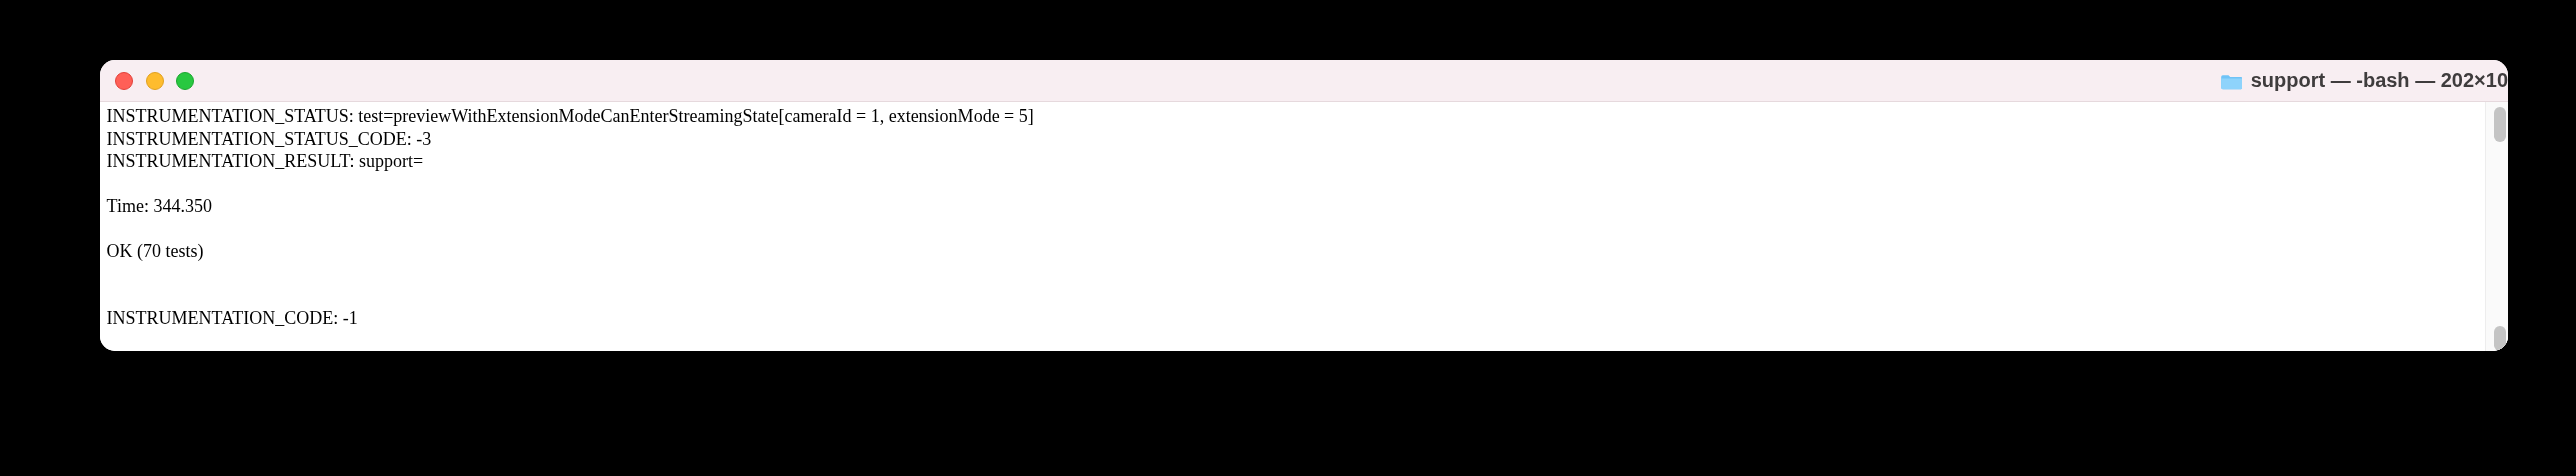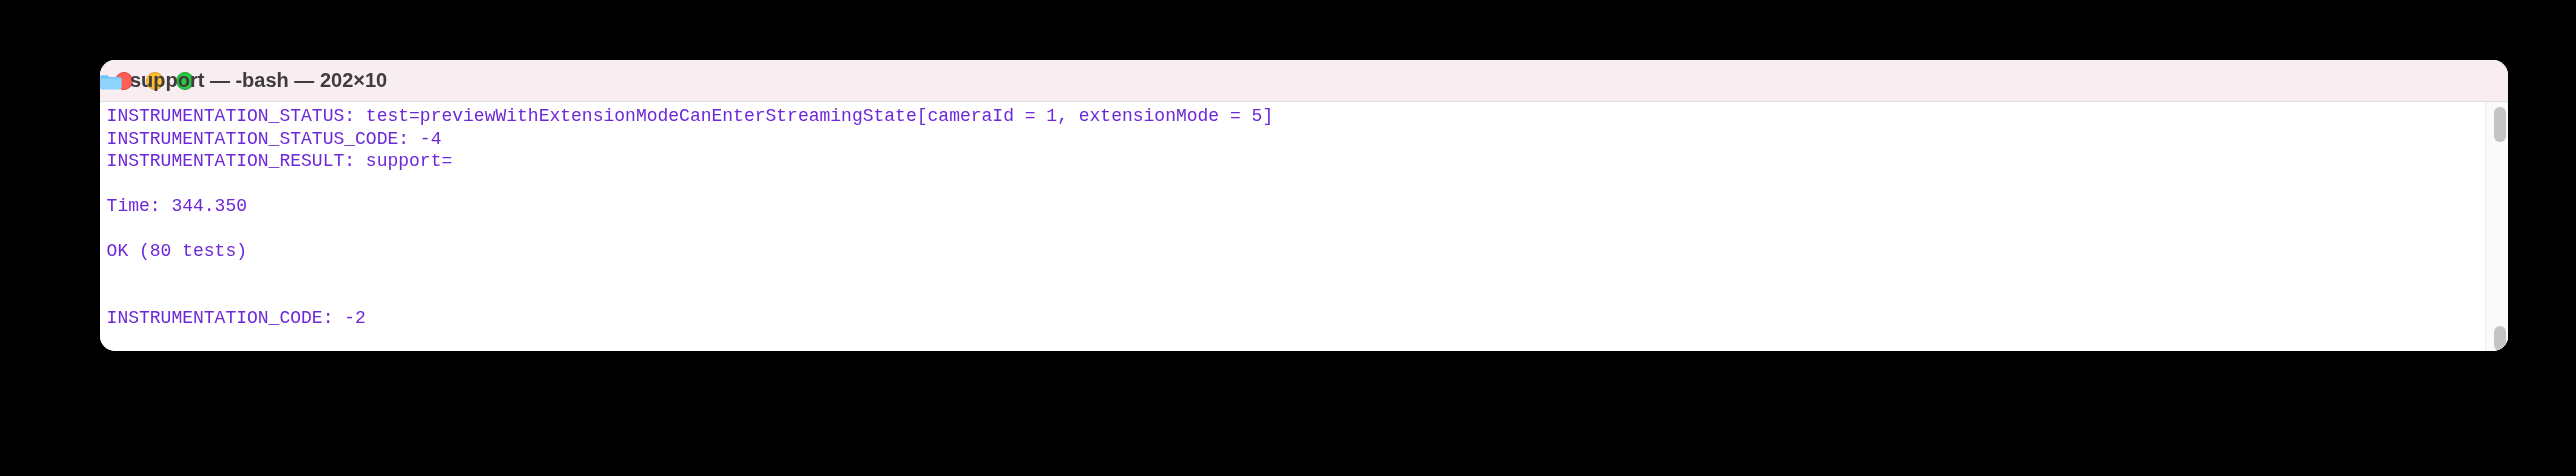--- a/index.html
+++ b/index.html
@@ -39,46 +39,46 @@
       width: 18px; height: 18px; border-radius: 50%;
     }
     .tl.red { background: #ff5f57; border: 0.8px solid #e1413a; }
     .tl.yellow { background: #febc2e; border: 0.8px solid #e0a020; }
     .tl.green { background: #28c840; border: 0.8px solid #1ba62f; }
     .title-center {
       position: absolute;
       left: 0; right: 0;
       display: flex;
       align-items: center;
-      justify-content: flex-start;
+      justify-content: flex-end;
       pointer-events: none;
       gap: 8.3px;
     }
     .folder-icon {
       width: 21.6px; height: 18px;
       position: relative;
     }
     .folder-icon svg { width: 100%; height: 100%; }
     .title-text {
       font-size: 20px;
       font-weight: 600;
       color: #3f3c3d;
     }
     .terminal-body {
       position: relative;
       height: calc(100% - 42px);
       background: #ffffff;
       padding: 3.3px 6.6px;
     }
     .terminal-pre {
-      font-family: Liberation Mono, monospace;
+      font-family: Liberation Serif, serif;
       font-size: 18px;
       line-height: 22.4px;
       white-space: pre;
-      color: #6d28d9;
+      color: #000000;
     }
     .scroll-track {
       position: absolute;
       top: 0; right: 0;
       width: 23px;
       height: 100%;
       background: #fafafa;
       border-left: 0.8px solid #ededed;
     }
     .scroll-thumb {
@@ -103,20 +103,20 @@
       <span class="folder-icon">
         <svg viewBox="0 0 26 22">
           <path d="M2 4 h7 l2 2 h13 a2 2 0 0 1 2 2 v11 a2 2 0 0 1 -2 2 H2 a2 2 0 0 1 -2 -2 V6 a2 2 0 0 1 2 -2 z" fill="#6fc3f7"></path>
           <path d="M0 8 h26 v11 a2 2 0 0 1 -2 2 H2 a2 2 0 0 1 -2 -2 z" fill="#8ed3fb"></path>
         </svg>
       </span>
       <span class="title-text">support — -bash — 202×10</span>
     </div>
   </div>
   <div class="terminal-body">
-    <div class="terminal-pre"><div>INSTRUMENTATION_STATUS: test=previewWithExtensionModeCanEnterStreamingState[cameraId = 1, extensionMode = 5]</div><div>INSTRUMENTATION_STATUS_CODE: -4</div><div>INSTRUMENTATION_RESULT: support=</div><div>&nbsp;</div><div>Time: 344.350</div><div>&nbsp;</div><div>OK (80 tests)</div><div>&nbsp;</div><div>&nbsp;</div><div>INSTRUMENTATION_CODE: -2</div></div>
+    <div class="terminal-pre"><div>INSTRUMENTATION_STATUS: test=previewWithExtensionModeCanEnterStreamingState[cameraId = 1, extensionMode = 5]</div><div>INSTRUMENTATION_STATUS_CODE: -3</div><div>INSTRUMENTATION_RESULT: support=</div><div>&nbsp;</div><div>Time: 344.350</div><div>&nbsp;</div><div>OK (70 tests)</div><div>&nbsp;</div><div>&nbsp;</div><div>INSTRUMENTATION_CODE: -1</div></div>
     <div class="scroll-track">
       <div class="scroll-thumb" style="top:2%;height:14%"></div>
       <div class="scroll-thumb" style="top:90%;height:10%"></div>
     </div>
   </div>
 </div>
 
 
 </body></html>

